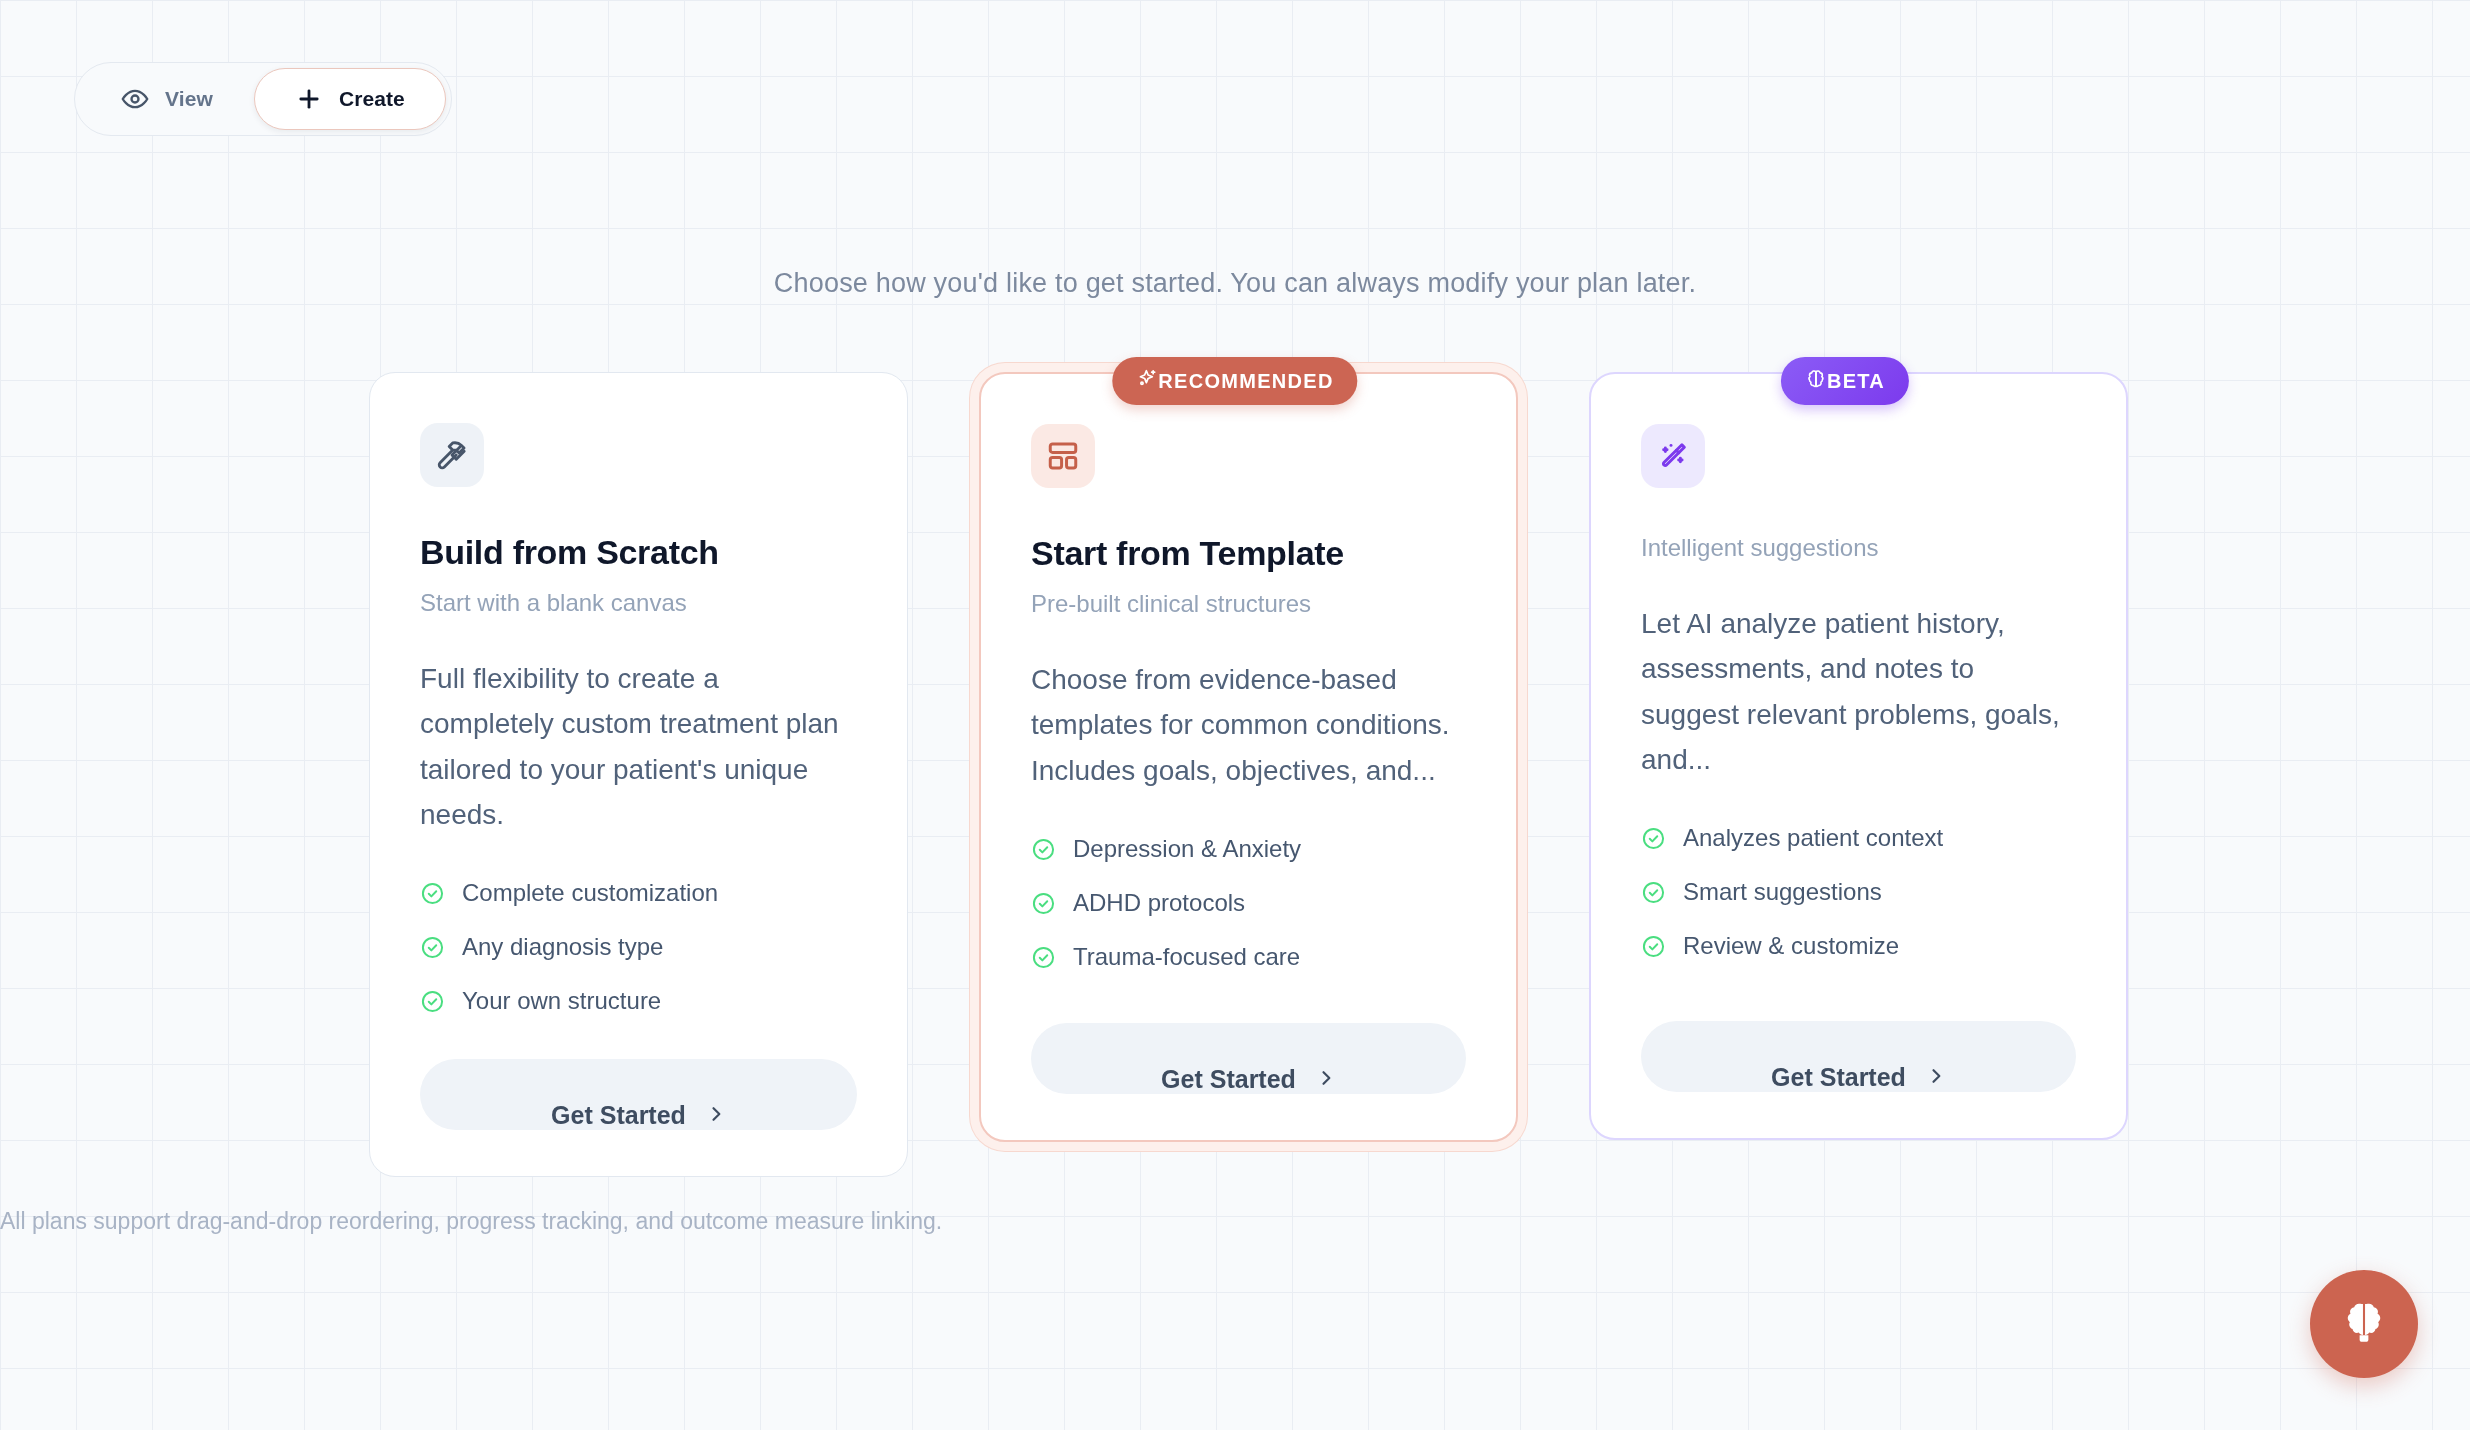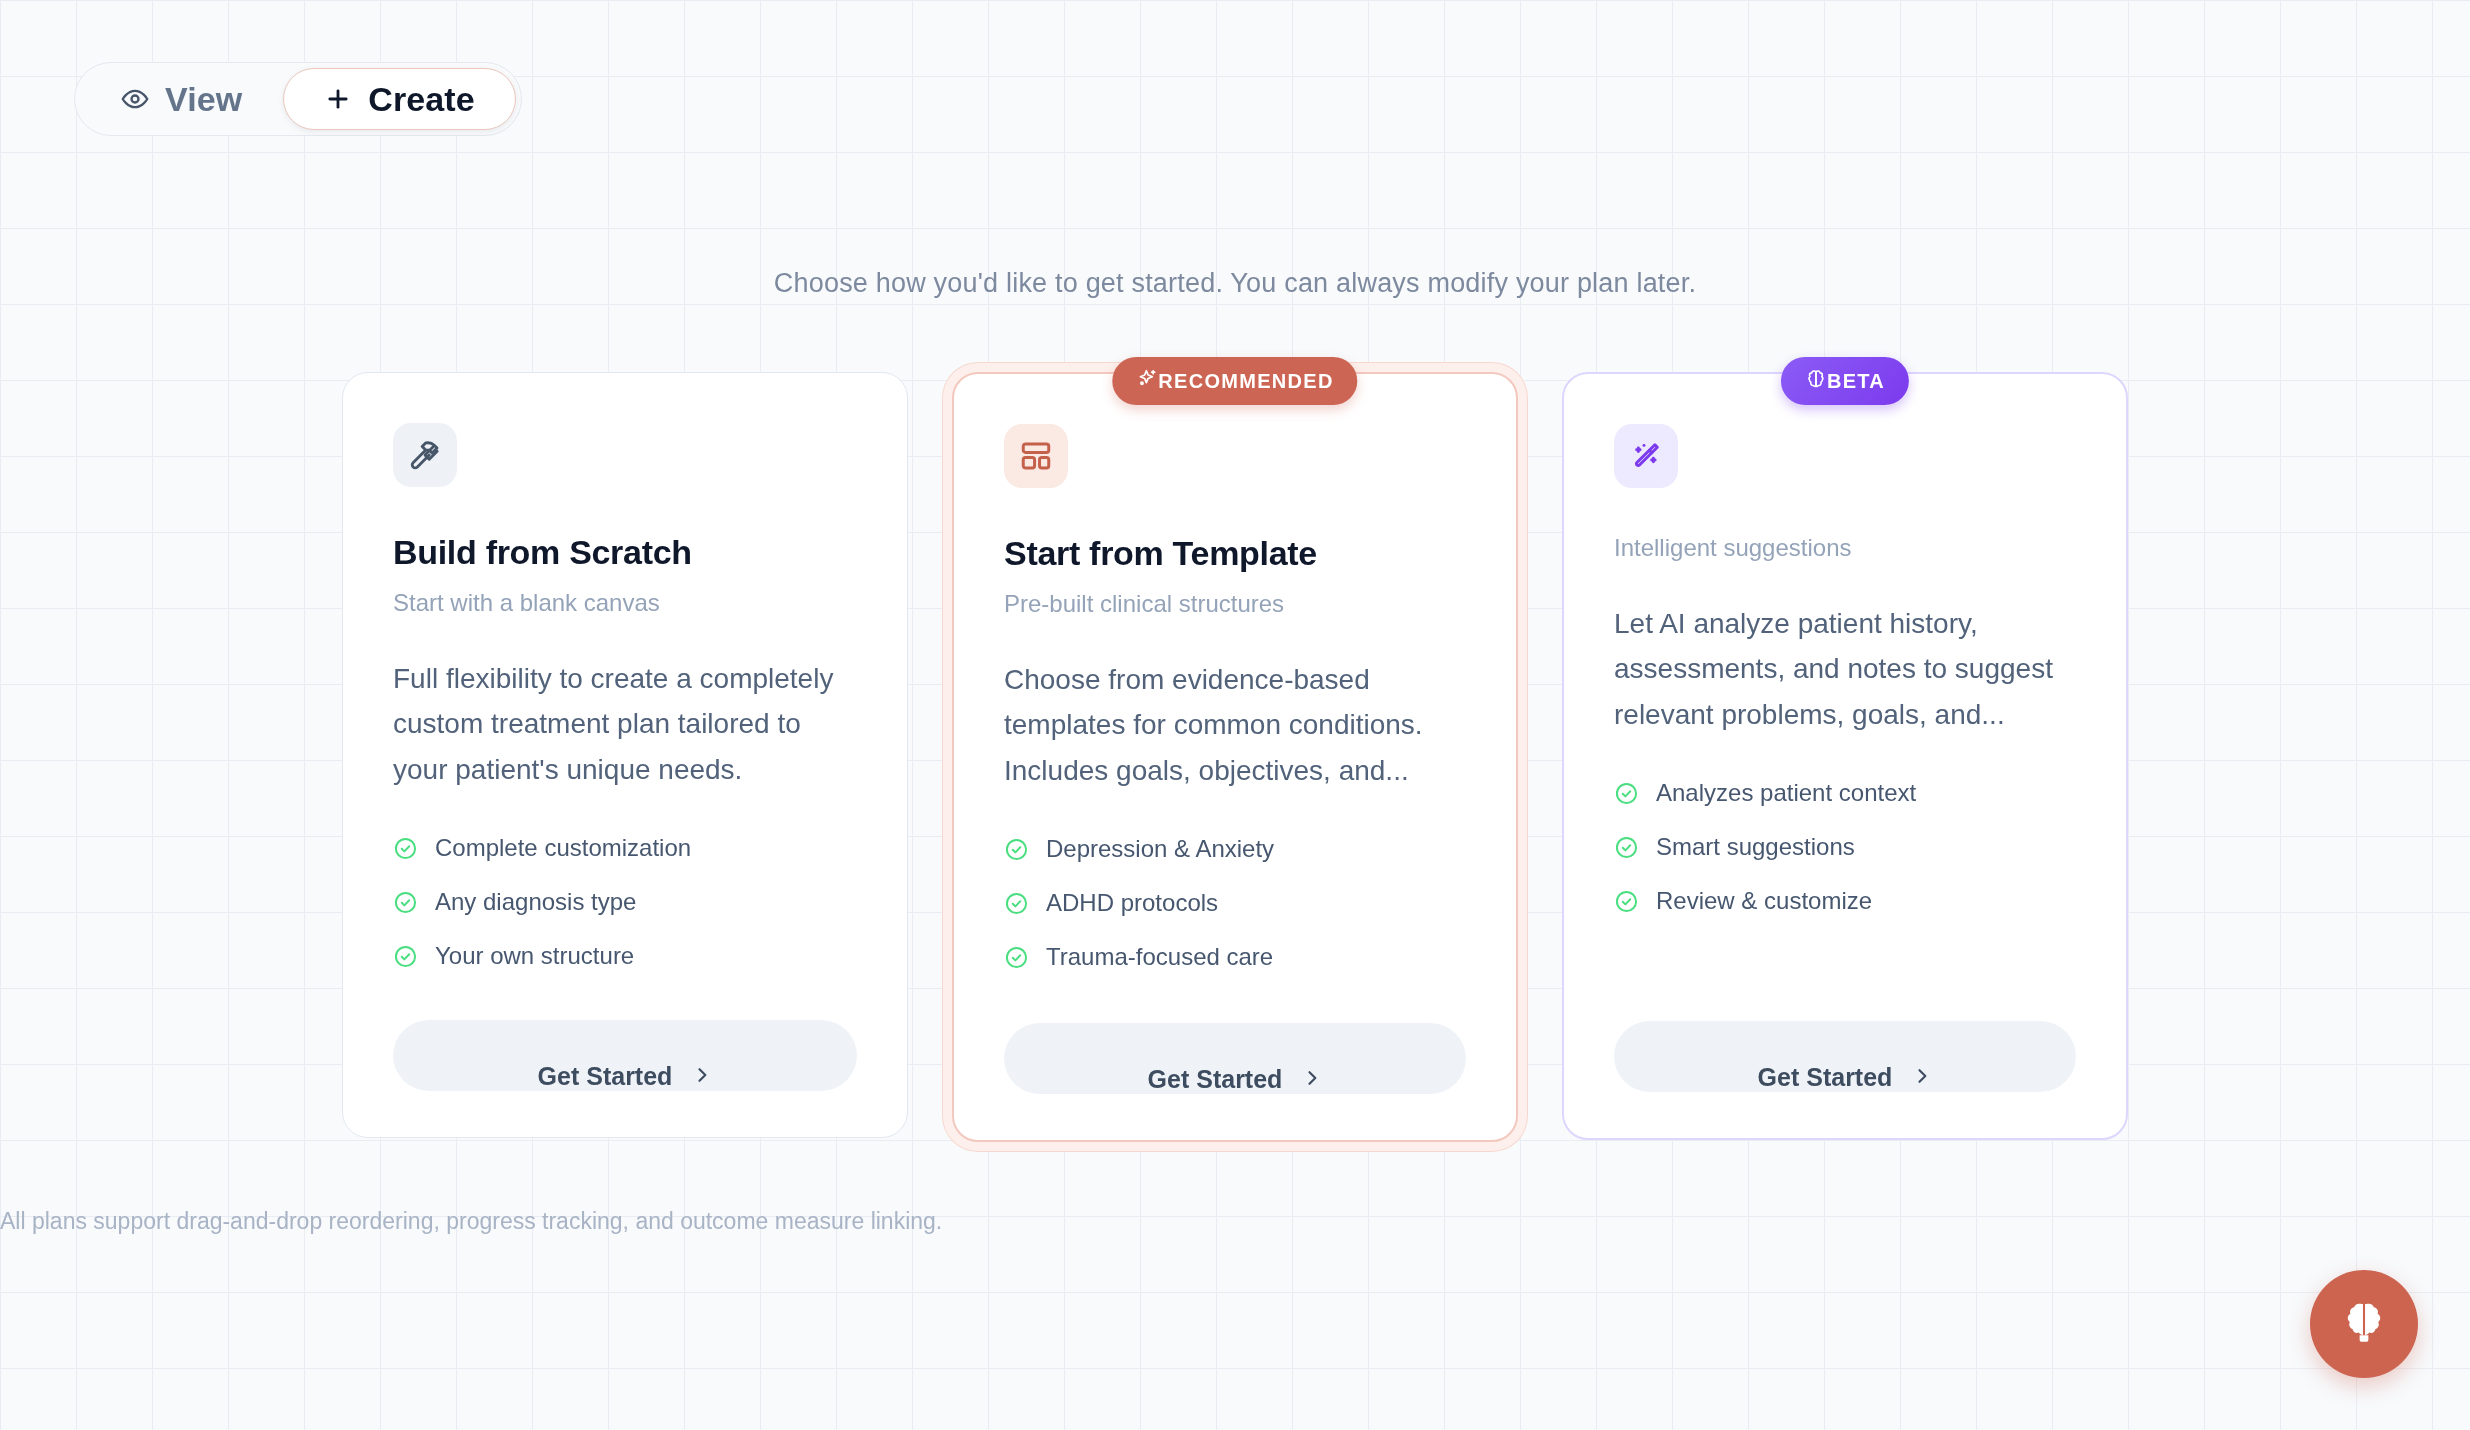--- a/index.html
+++ b/index.html
@@ -36,21 +36,21 @@
   }
 
   .mode-btn {
     display: flex;
     align-items: center;
     justify-content: center;
     gap: 16px;
     height: 62px;
     padding: 0 40px;
     border-radius: 999px;
-    font-size: 34px;
+    font-size: 21px;
     font-weight: 700;
     letter-spacing: 0.1px;
     color: #64748B;
     cursor: pointer;
     background: transparent;
     border: 1px solid transparent;
     white-space: nowrap;
   }
 
   .mode-btn.active {
@@ -98,20 +98,21 @@
   }
 
   .card {
     background: #FFFFFF;
     border: 1px solid #E2E8F0;
     border-radius: 26px;
     padding: 50px 50px 46px 50px;
     min-height: 766px;
     display: flex;
     flex-direction: column;
+    margin-left: 27px;
   }
 
   .card-wrap.recommended .card {
     border: 2px solid #F3C8BE;
     box-shadow: 0 0 0 9px #FDF0EC, 0 0 0 10px #F7D8CF;
     min-height: 770px;
   }
 
   .card-wrap.beta .card {
     border: 2px solid #DDD6FE;

